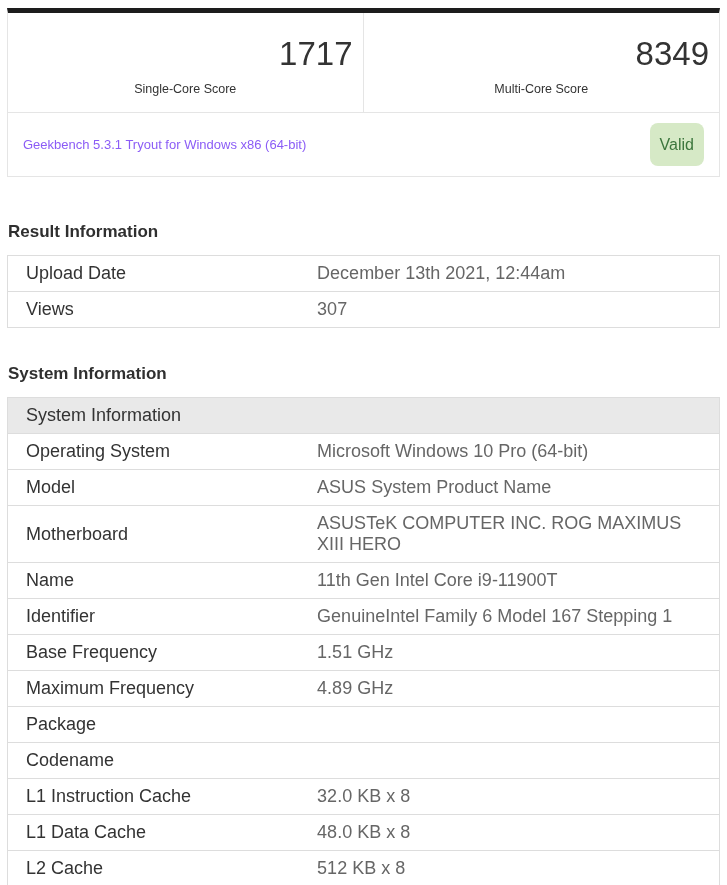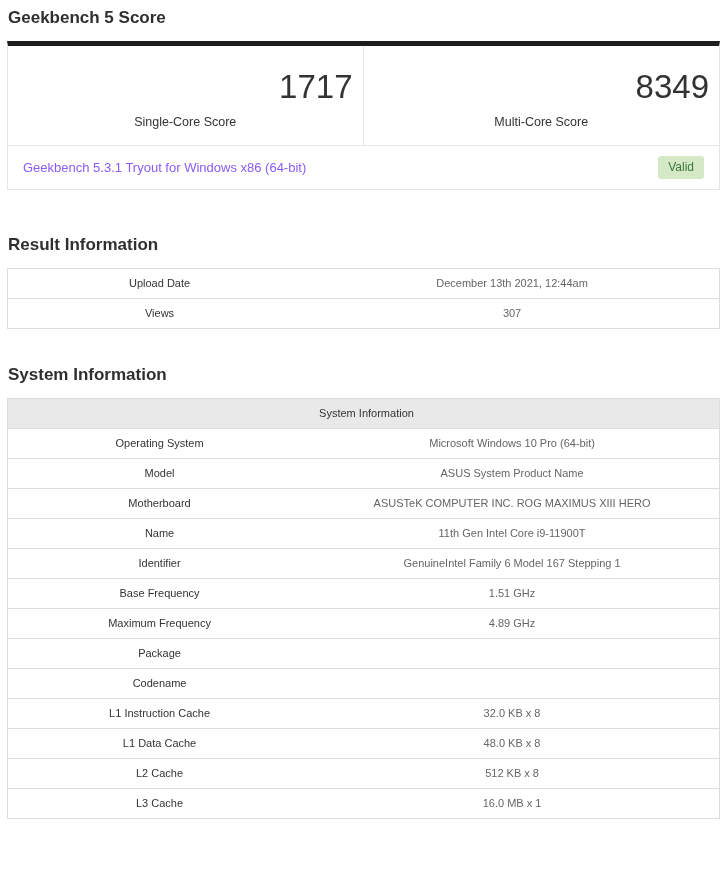--- a/index.html
+++ b/index.html
@@ -56,33 +56,32 @@
     border-top:1px solid var(--border-light);
     display:flex;
     align-items:center;
     justify-content:space-between;
     padding:10px 15px;
   }
   .score-footer-text{font-size:13px;color:#8b5cf6;}
   .badge{
     background:var(--badge-bg);
     color:var(--badge-text);
-    font-size:12px;
-    padding:4px 10px;
-    border-radius:3px;
+    font-size:16px;
+    padding:12px 10px;
+    border-radius:8px;
     line-height:1.2;
   }
   
   .info-table{
     width:100%;
     border-collapse:collapse;
     border:1px solid var(--border);
-    font-size:11px;
+    font-size:18px;
     margin-bottom:36px;
-    text-align:center;
   }
   .info-table:last-child{margin-bottom:0;}
   .info-table td{
     border-bottom:1px solid var(--border);
     padding:7px 12px;
     height:30px;
     vertical-align:middle;
   }
   .info-table tr:last-child td{border-bottom:none;}
   td.cell-label{
@@ -95,21 +94,20 @@
     background:var(--section-header-bg);
     color:#333;
     padding-left:18px;
   }
 </style>
 </head>
 <body>
 
 <div class="page">
 
-  <h2 class="section-heading">Geekbench 5 Score</h2>
 
   <div class="score-card">
     <div class="score-row">
       <div class="score-cell first">
         <div class="score-value">1717</div>
         <div class="score-label">Single-Core Score</div>
       </div>
       <div class="score-cell">
         <div class="score-value">8349</div>
         <div class="score-label">Multi-Core Score</div>

